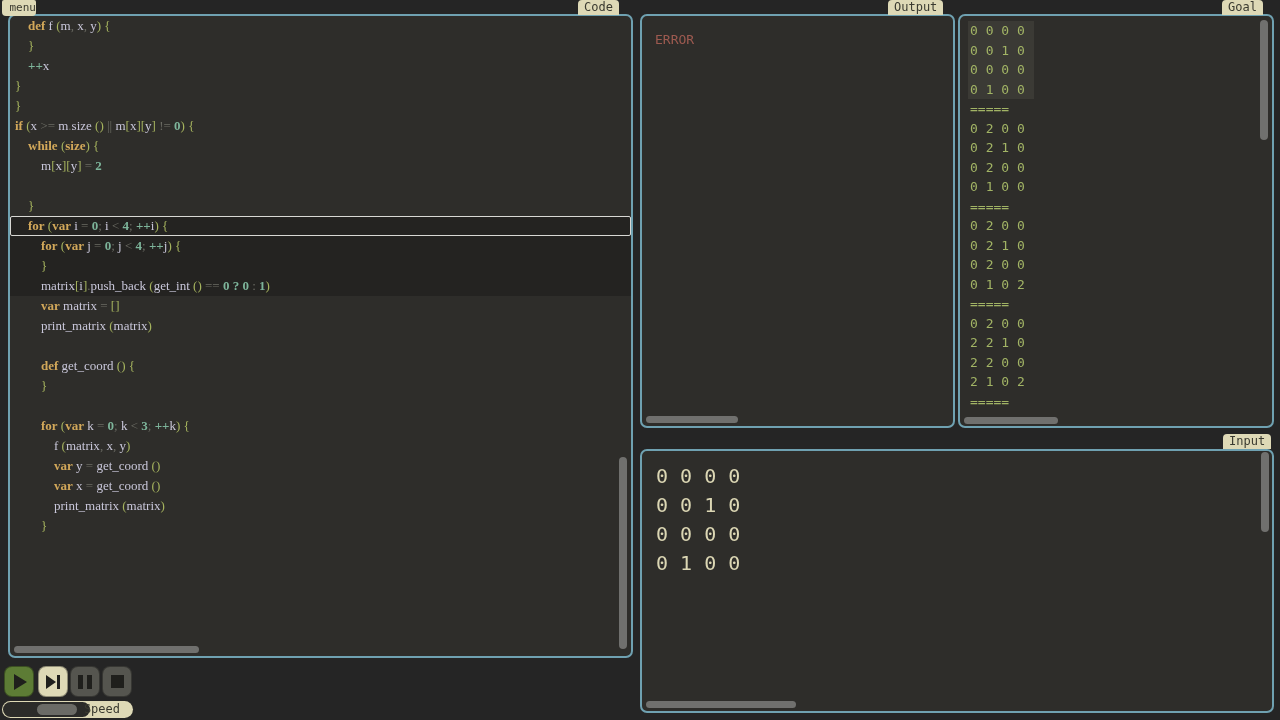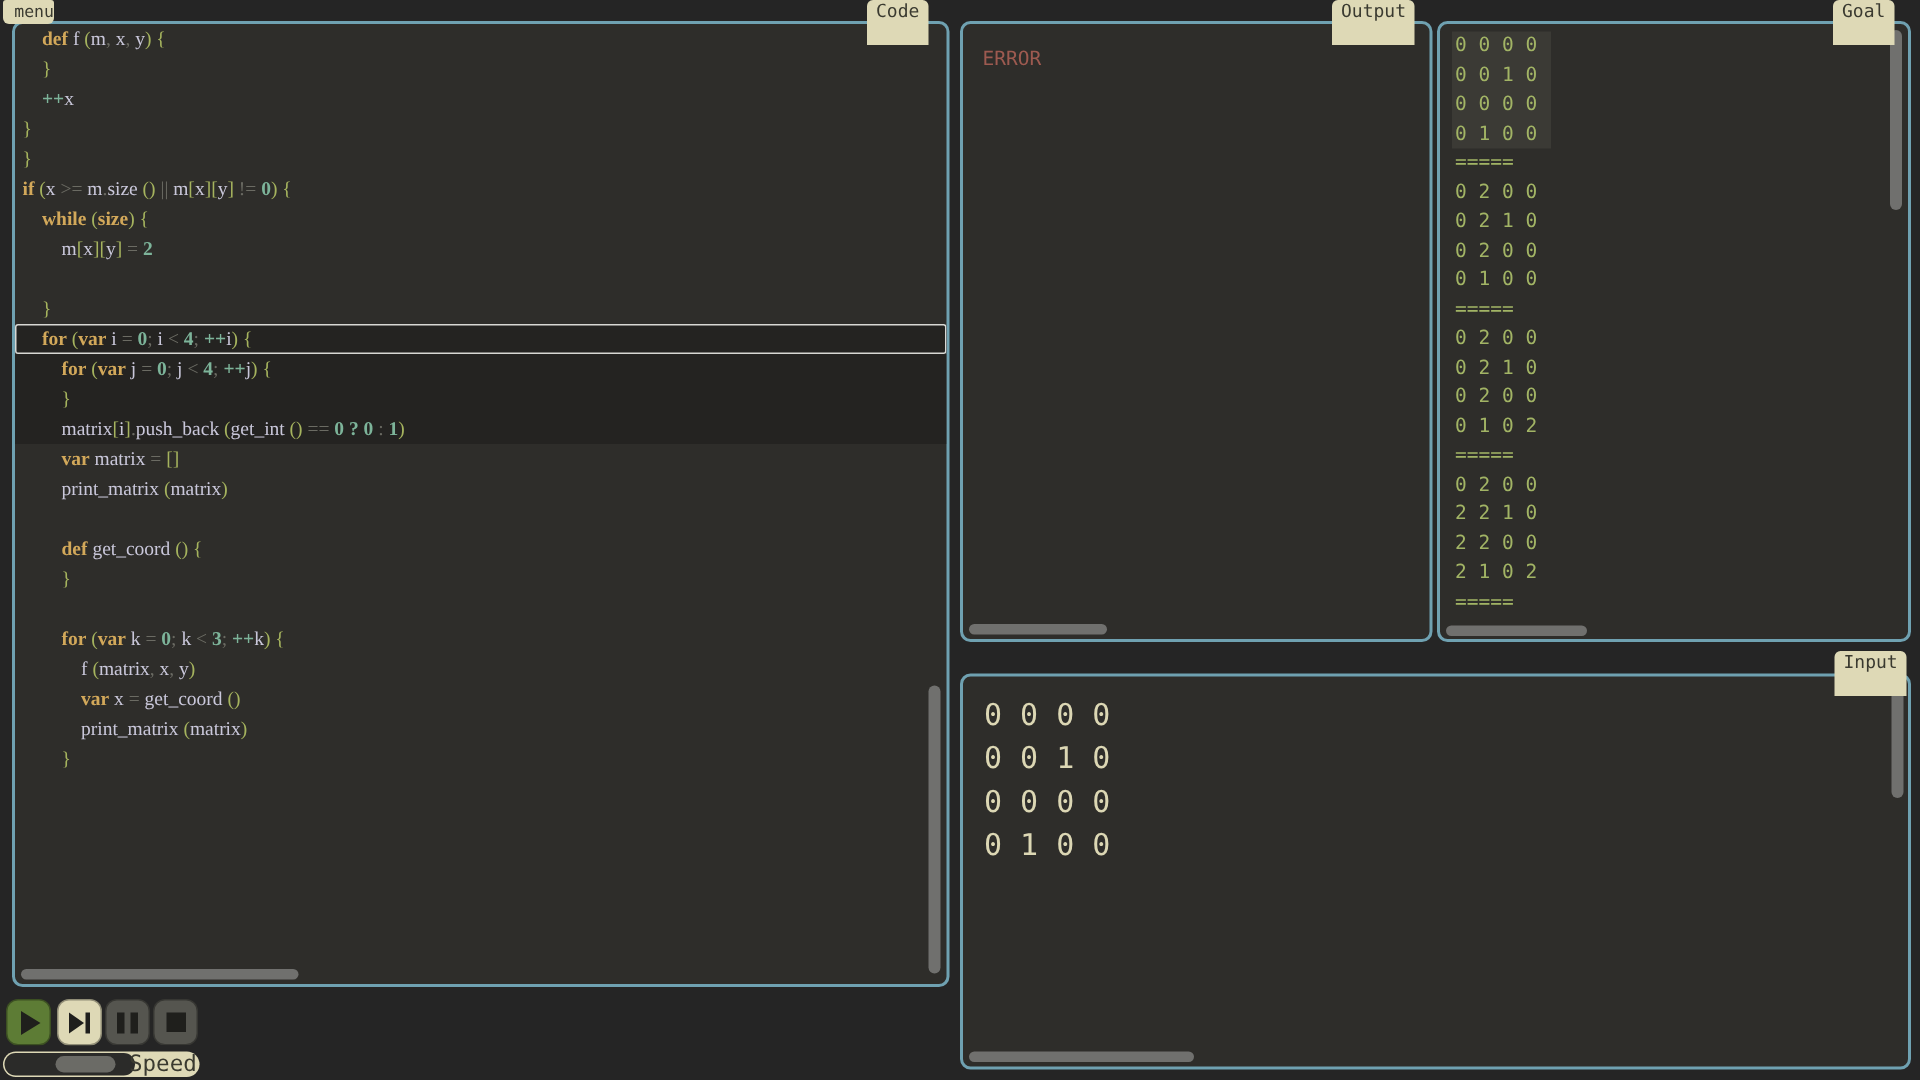--- a/index.html
+++ b/index.html
@@ -8,21 +8,21 @@
     position:relative; overflow:hidden;
     background:var(--page-bg,#252525);
     font-family:"DejaVu Sans Mono","Liberation Mono",monospace;
   }
   .panel {
     position:absolute; background:var(--panel-bg,#2e2d2a);
     border:2px solid var(--border,#6fa1b1); border-radius:7px; overflow:hidden;
   }
   .tab {
     position:absolute; z-index:3; background:var(--tab-bg,#ded9b6);
-    color:var(--tab-text,#3a3a30); font-size:12px; line-height:15px; height:30px;
+    color:var(--tab-text,#3a3a30); font-size:12px; line-height:15px; height:15px;
     text-align:center; border-radius:4px 4px 0 0; padding:0 6px; white-space:nowrap;
   }
   .menu-tab {
     position:absolute; left:2px; top:0; width:34px; height:16px; z-index:3;
     background:var(--tab-bg,#ded9b6); color:var(--tab-text,#3a3a30);
     font-size:11px; line-height:15px; text-align:right; border-radius:2px 2px 4px 4px;
   }
   
   #code-panel { left:8px; top:14px; width:625px; height:644px;font-family:Liberation Serif, serif; }
   .code-content { position:absolute; left:0; top:0; right:0; bottom:0; }
@@ -59,21 +59,21 @@
   .icon-step { display:flex; align-items:center; }
   .icon-step .tri { width:0; height:0; border-left:10px solid var(--icon-dark,#1f1f1c); border-top:7px solid transparent; border-bottom:7px solid transparent; }
   .icon-step .bar { width:3px; height:14px; background:var(--icon-dark,#1f1f1c); margin-left:1px; }
   .icon-pause { display:flex; gap:4px; }
   .icon-pause span { width:5px; height:14px; background:var(--icon-dark,#1f1f1c); display:block; }
   .icon-stop { width:13px; height:13px; background:var(--icon-dark,#1f1f1c); }
   
   .speed-wrap { position:absolute; left:2px; top:701px; width:131px; height:17px; background:var(--btn-cream,#ded9b6); border-radius:9px; }
   .speed-track { position:absolute; left:1px; top:1px; width:87px; height:15px; background:#2b2b29; border-radius:8px; }
   .speed-thumb { position:absolute; left:34px; top:2px; width:40px; height:11px; background:#6b6b66; border-radius:6px; }
-  .speed-label { position:absolute; right:3px; top:0; width:44px; text-align:left; font-size:15px; line-height:17px; color:var(--tab-text,#3a3a30); }
+  .speed-label { position:absolute; right:13px; top:0; width:44px; text-align:right; font-size:12px; line-height:17px; color:var(--tab-text,#3a3a30); }
 </style>
 </head>
 <body>
 
 <div class="menu-tab">menu</div>
 
 <div class="tab" style="left:578px; top:0;">Code</div>
 <div class="panel" id="code-panel">
   <div class="code-content">
       <div class="code-line"><span class="tk-k">    def</span><span class="tk-n"> f </span><span class="tk-p">(</span><span class="tk-n">m</span><span class="tk-o">,</span><span class="tk-n"> x</span><span class="tk-o">,</span><span class="tk-n"> y</span><span class="tk-p">) {</span></div>
@@ -91,20 +91,21 @@
       <div class="code-line sel"><span class="tk-p">        }</span></div>
       <div class="code-line sel"><span class="tk-n">        matrix</span><span class="tk-p">[</span><span class="tk-n">i</span><span class="tk-p">]</span><span class="tk-o">.</span><span class="tk-n">push_back</span><span class="tk-p"> (</span><span class="tk-n">get_int</span><span class="tk-p"> ()</span><span class="tk-o"> == </span><span class="tk-d">0</span><span class="tk-d"> ? </span><span class="tk-d">0</span><span class="tk-o"> : </span><span class="tk-d">1</span><span class="tk-p">)</span></div>
       <div class="code-line"><span class="tk-k">        var</span><span class="tk-n"> matrix</span><span class="tk-o"> = </span><span class="tk-p">[]</span></div>
       <div class="code-line"><span class="tk-n">        print_matrix</span><span class="tk-p"> (</span><span class="tk-n">matrix</span><span class="tk-p">)</span></div>
       <div class="code-line">&nbsp;</div>
       <div class="code-line"><span class="tk-k">        def</span><span class="tk-n"> get_coord</span><span class="tk-p"> () {</span></div>
       <div class="code-line"><span class="tk-p">        }</span></div>
       <div class="code-line">&nbsp;</div>
       <div class="code-line"><span class="tk-k">        for</span><span class="tk-p"> (</span><span class="tk-k">var</span><span class="tk-n"> k</span><span class="tk-o"> = </span><span class="tk-d">0</span><span class="tk-o">; </span><span class="tk-n">k</span><span class="tk-o"> &lt; </span><span class="tk-d">3</span><span class="tk-o">; </span><span class="tk-d">++</span><span class="tk-n">k</span><span class="tk-p">) {</span></div>
       <div class="code-line"><span class="tk-n">            f</span><span class="tk-p"> (</span><span class="tk-n">matrix</span><span class="tk-o">,</span><span class="tk-n"> x</span><span class="tk-o">,</span><span class="tk-n"> y</span><span class="tk-p">)</span></div>
+      <div class="code-line"><span class="tk-k">            var</span><span class="tk-n"> y</span><span class="tk-o"> = </span><span class="tk-n">get_coord</span><span class="tk-p"> ()</span></div>
       <div class="code-line"><span class="tk-k">            var</span><span class="tk-n"> x</span><span class="tk-o"> = </span><span class="tk-n">get_coord</span><span class="tk-p"> ()</span></div>
       <div class="code-line"><span class="tk-n">            print_matrix</span><span class="tk-p"> (</span><span class="tk-n">matrix</span><span class="tk-p">)</span></div>
       <div class="code-line"><span class="tk-p">        }</span></div>
     </div>
   <div class="sb" style="left:4px; bottom:3px; width:185px; height:7px;"></div>
   <div class="sb" style="right:4px; top:441px; width:8px; height:192px;"></div>
 </div>
 
 <div class="tab" style="left:888px; top:0;">Output</div>
 <div class="panel" id="output-panel">

